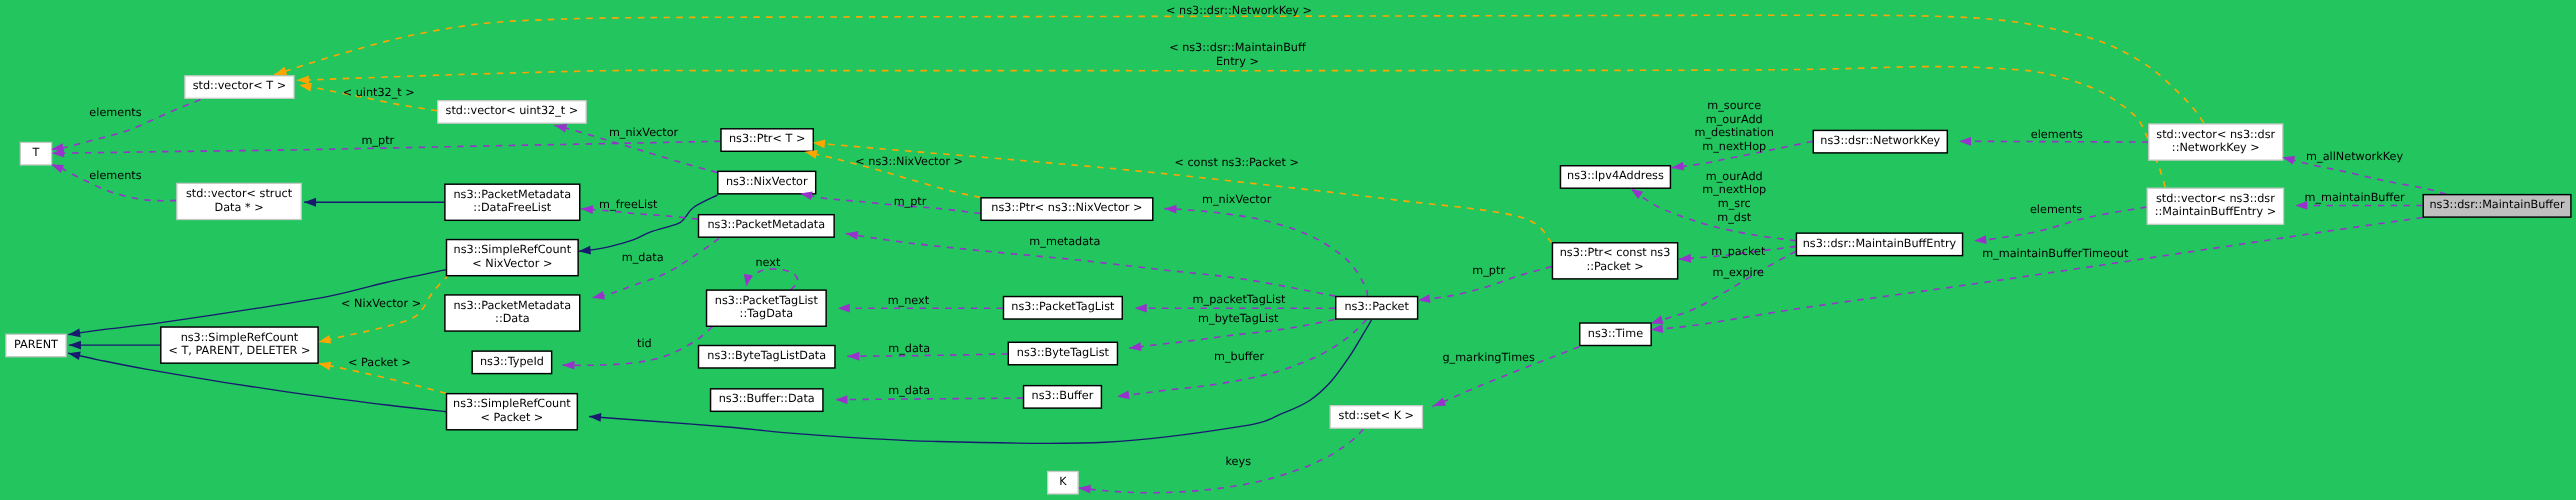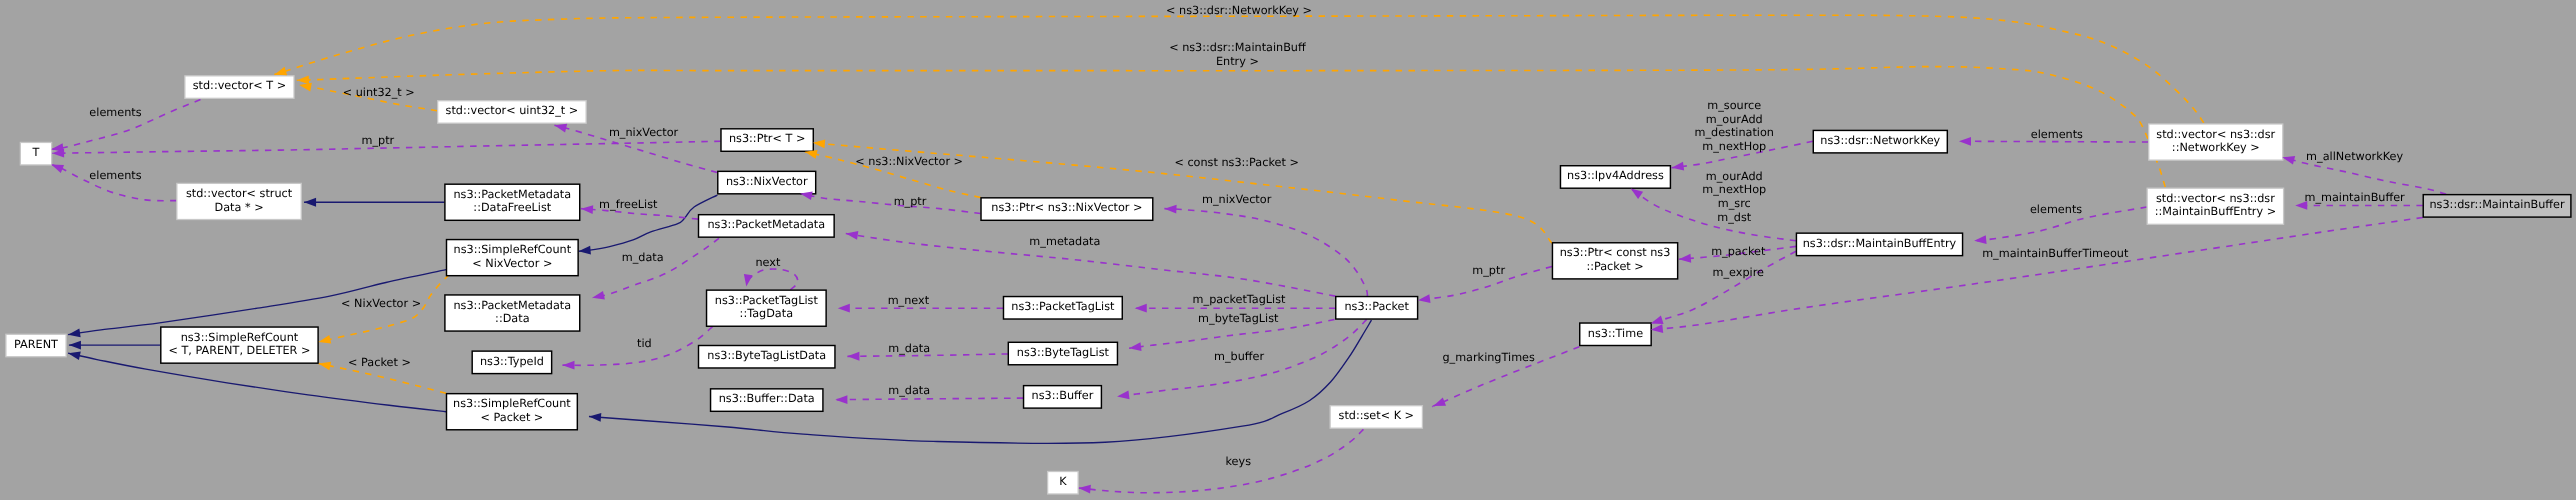--- a/index.html
+++ b/index.html
@@ -1,17 +1,17 @@
 <!DOCTYPE html>
 <html style="font-size:13px"><head>
 <meta charset="utf-8">
 <title>ns3::dsr::MaintainBuffer collaboration diagram</title>
 <style>
   html,body{margin:0;padding:0;background:#ffffff;}
-  #page{position:relative;width:2576px;height:500px;background:#a3a3a3;overflow:hidden;}
+  #page{position:relative;width:2576px;height:500px;background:#22c55e;overflow:hidden;}
   svg#graph{display:block;width:2576px;height:500px;}
   text{font-family:"DejaVu Sans",sans-serif;font-size:14px;fill:#000000;
        -webkit-font-smoothing:antialiased;text-rendering:geometricPrecision;}
   .node-box{fill:#ffffff;}
   .node-box.gray{stroke:#c8c8c8;stroke-width:1.6;}
   .node-box.black{stroke:#000000;stroke-width:1.8;}
   .node-box.hl{fill:#bfbfbf;stroke:#000000;stroke-width:1.8;}
   .edge{fill:none;stroke-width:2;}
   .edge.usage{stroke:#9932cc;stroke-dasharray:8 8;}
   .edge.template{stroke:#ffa500;stroke-dasharray:8 8;}

